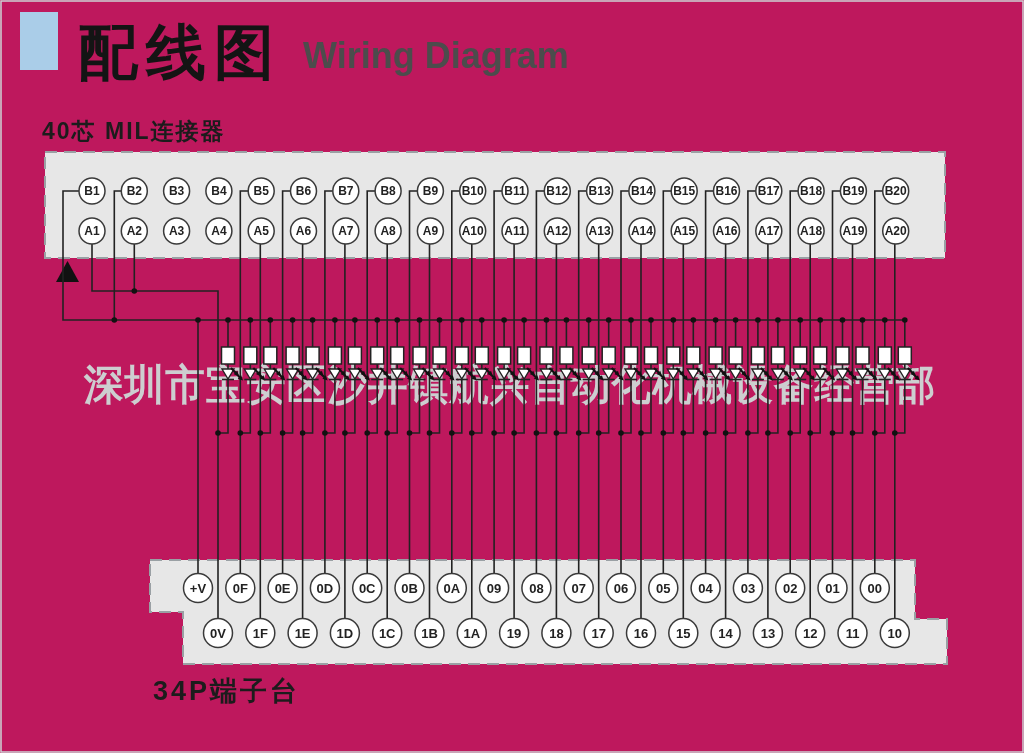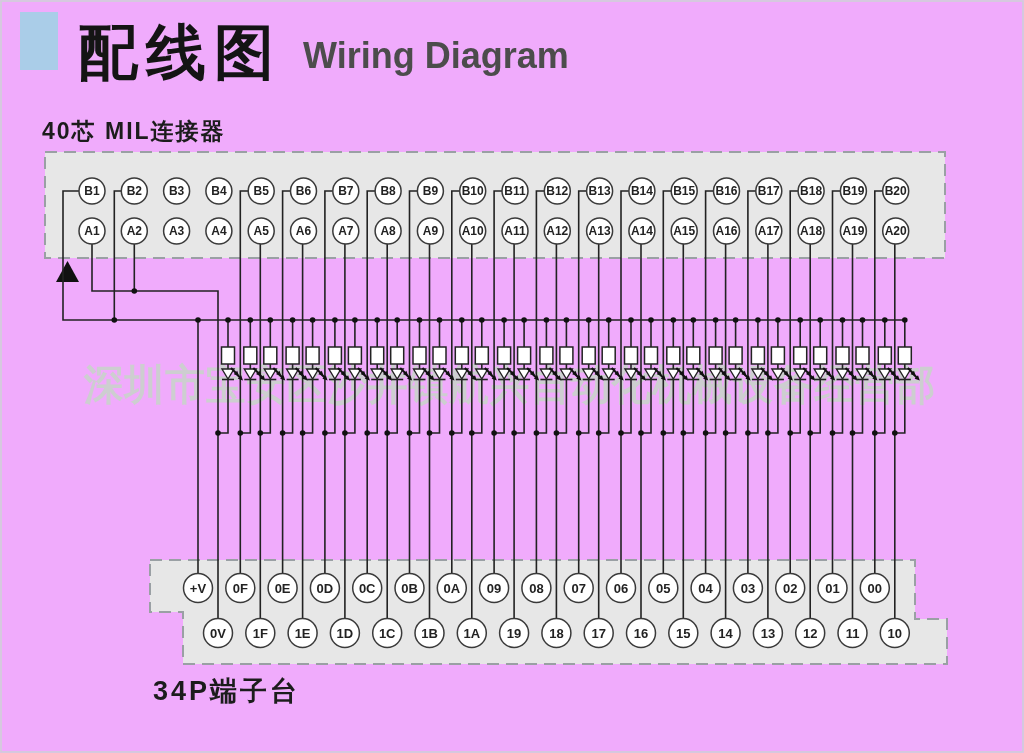--- a/index.html
+++ b/index.html
@@ -1,16 +1,16 @@
 <!DOCTYPE html>
 <html><head>
 <meta charset="utf-8">
 <style>
   html,body{margin:0;padding:0;background:#ffffff;}
-  .page{width:1024px;height:753px;position:relative;background:#f0abfc;overflow:hidden;
+  .page{width:1024px;height:753px;position:relative;background:#be185d;overflow:hidden;
         font-family:"Liberation Sans",sans-serif;}
   svg{display:block;}
   .t-cn{font-family:"Liberation Sans",sans-serif;font-weight:900;font-size:60px;
         letter-spacing:8px;fill:#141414;}
   .t-en{font-family:"Liberation Sans",sans-serif;font-weight:600;font-size:36px;fill:#4c4c4c;}
   .lbl{font-family:"Liberation Sans",sans-serif;font-weight:bold;font-size:23px;
        letter-spacing:2px;fill:#1c1c1c;}
   .lbl2{font-family:"Liberation Sans",sans-serif;font-weight:bold;font-size:27px;
         letter-spacing:3px;fill:#1c1c1c;}
   .box{fill:#e7e7e7;stroke:#9aa0a4;stroke-width:2;stroke-dasharray:12 7;}

